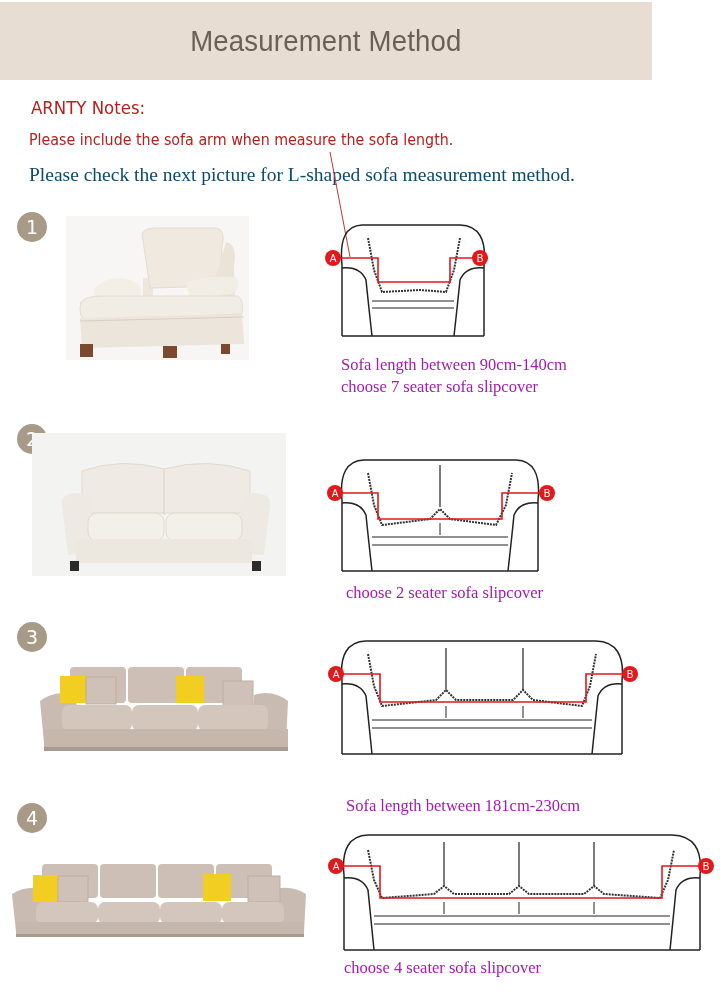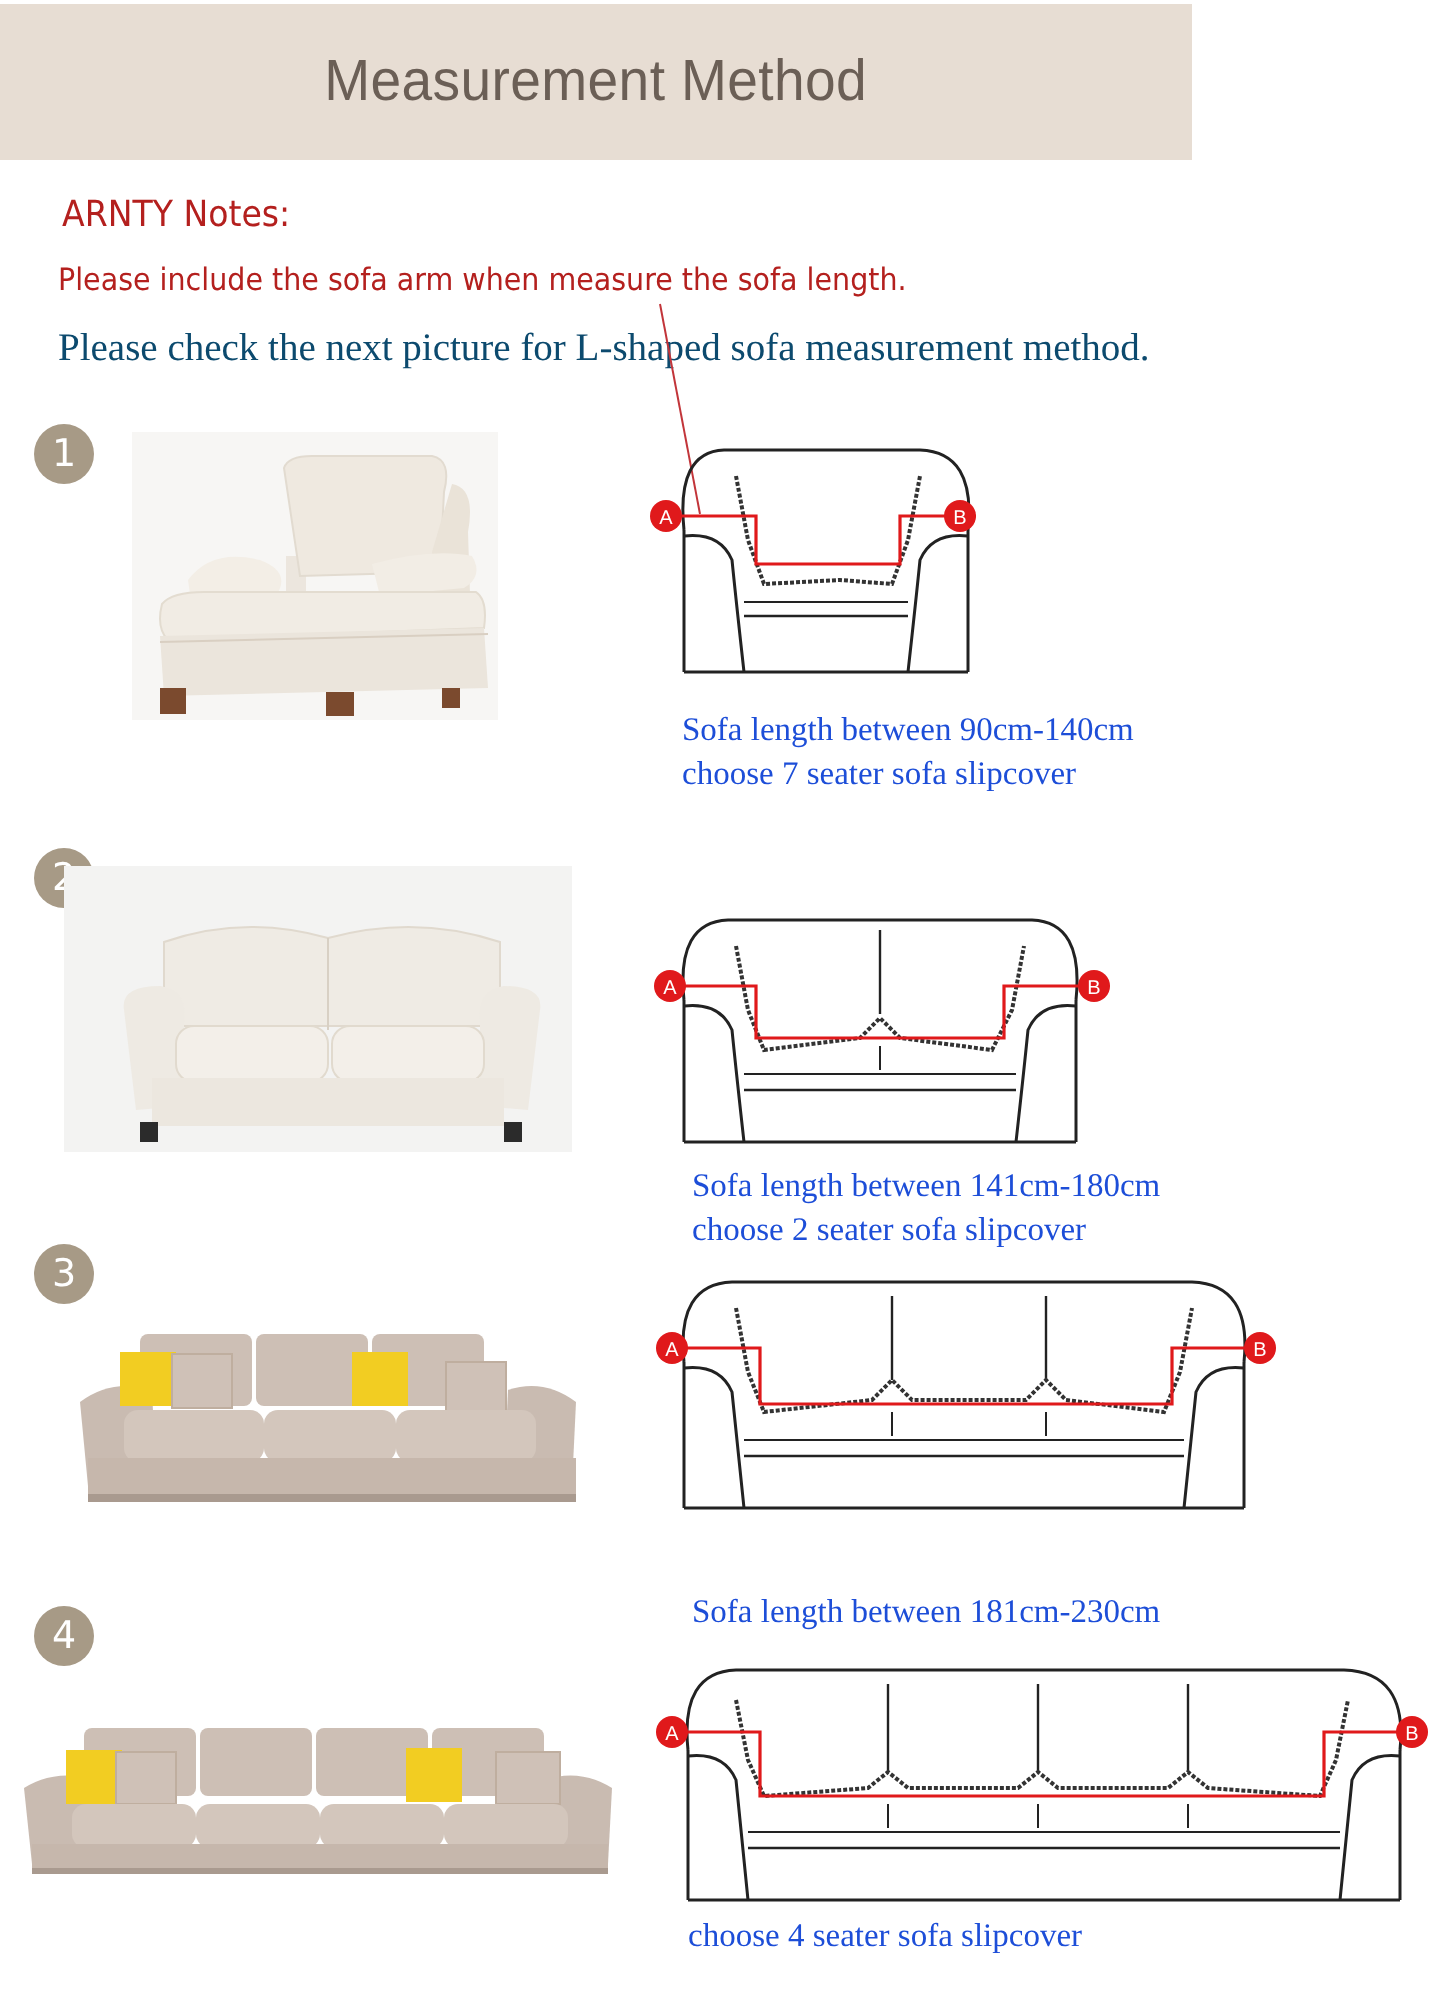--- a/index.html
+++ b/index.html
@@ -1,21 +1,21 @@
 <!DOCTYPE html>
 <html><head>
 <meta charset="utf-8">
 <style>
   html, body { margin: 0; padding: 0; }
   body {
     width: 720px; height: 999px; background: #ffffff; position: relative; overflow: hidden;
     font-family: "Liberation Serif", serif;
   }
   .header {
-    position: absolute; left: 0; top: 2px; width: 596px; height: 78px;
+    position: absolute; left: 0; top: 2px; width: 652px; height: 78px;
     background: #e7ddd3;
     display: flex; align-items: center; justify-content: center;
   }
   .header-title {
     font-family: "Liberation Sans", sans-serif; font-size: 29px; color: #6b5f56; letter-spacing: 0.2px;
     transform: scaleX(0.95);
   }
   .notes-title {
     position: absolute; left: 31px; top: 97px;
     font-family: "DejaVu Sans", sans-serif; font-size: 18px; color: #b4201e;
@@ -35,21 +35,21 @@
   }
   .badge {
     position: absolute; width: 30px; height: 30px; border-radius: 50%;
     background: #a79a86; color: #fff; font-family: "DejaVu Sans", sans-serif;
     font-size: 19px; display: flex; align-items: center; justify-content: center;
   }
   .photo {
     position: absolute; overflow: hidden;
   }
   .caption {
-    position: absolute; font-family: "Liberation Serif", serif; font-size: 16.5px; color: #1d4ed8;
+    position: absolute; font-family: "Liberation Serif", serif; font-size: 16.5px; color: #a21caf;
     line-height: 22px; white-space: nowrap;
   }
   svg { display: block; }
 </style>
 </head>
 <body>
 
 <div class="header">
   <span class="header-title">Measurement Method</span>
 </div>
@@ -139,21 +139,20 @@
     <line x1="120" y1="10" x2="120" y2="52" stroke="#222" stroke-width="1.2"></line>
     <path d="M48 18 L54 50 L62 70 L110 64 L120 54 L130 64 L176 70 L186 50 L192 18" fill="none" stroke="#333" stroke-width="2" stroke-dasharray="2 1"></path>
     <polyline points="20,38 58,38 58,64 182,64 182,38 220,38" fill="none" stroke="#e0191b" stroke-width="1.6"></polyline>
     <circle cx="15" cy="38" r="8" fill="#e0191b"></circle>
     <text x="15" y="42" text-anchor="middle" font-family="Liberation Sans, sans-serif" font-size="10" fill="#fff">A</text>
     <circle cx="227" cy="38" r="8" fill="#e0191b"></circle>
     <text x="227" y="42" text-anchor="middle" font-family="Liberation Sans, sans-serif" font-size="10" fill="#fff">B</text>
   </svg>
 </div>
 <div class="caption" style="left:346px;top:582px;">
-  <div>Sofa length between 141cm-180cm</div>
   <div>choose 2 seater sofa slipcover</div>
 </div>
 
 <div class="badge" style="left:17px;top:622px;">3</div>
 <div class="photo" style="left:36px;top:665px;width:260px;height:88px;background:#ffffff;">
   <svg width="260" height="88" viewBox="0 0 260 88">
     <rect x="34" y="2" width="56" height="36" rx="4" fill="#cdbfb5"></rect>
     <rect x="92" y="2" width="56" height="36" rx="4" fill="#cdbfb5"></rect>
     <rect x="150" y="2" width="56" height="36" rx="4" fill="#cdbfb5"></rect>
     <path d="M4 36 Q20 24 40 30 L42 74 L8 78 Z" fill="#c9bbb1"></path>

